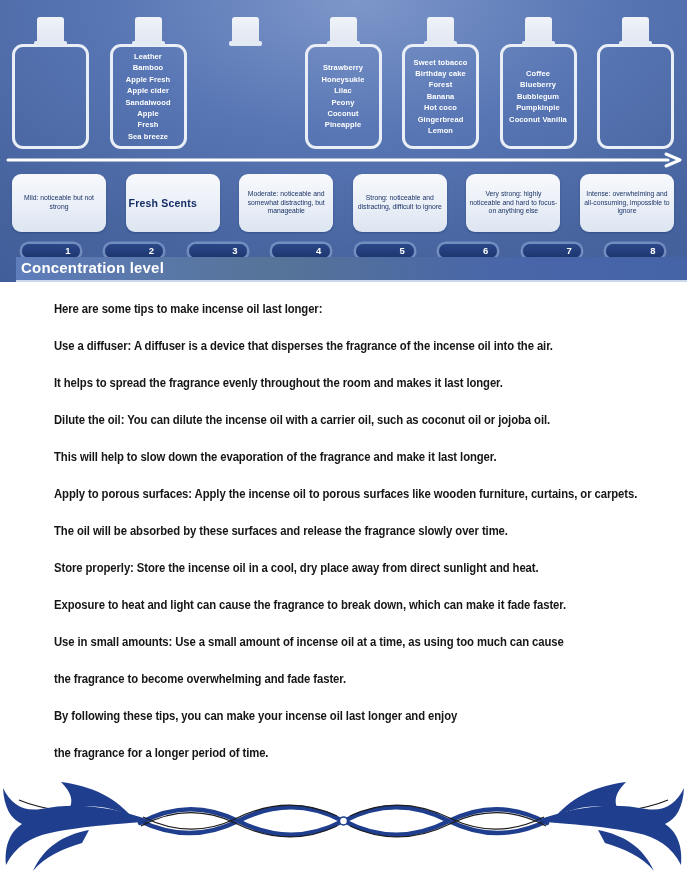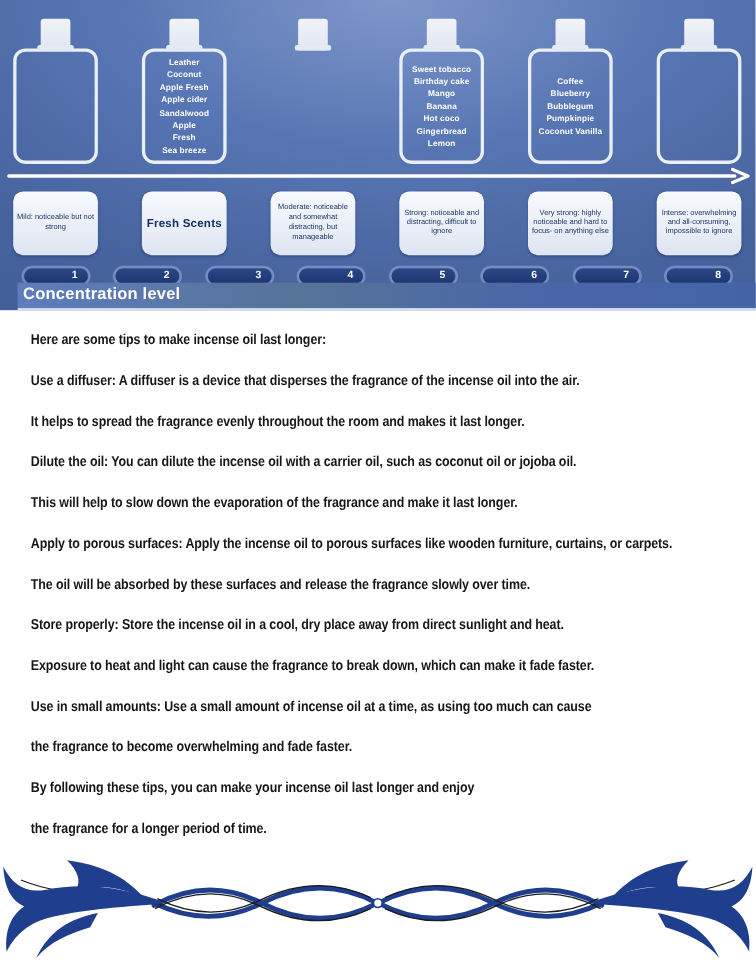--- a/index.html
+++ b/index.html
@@ -32,24 +32,24 @@
     border:3px solid #e9eef7;border-radius:11px;
     display:flex;align-items:center;justify-content:center;
   }
   .scent-list{
     text-align:center;color:#ffffff;font-weight:bold;
     font-size:7.5px;line-height:11.4px;letter-spacing:.1px;
   }
   .arrow-wrap{position:absolute;top:152px;left:6px;width:676px;height:16px;}
   .levels-row{top:174px;}
   .level-box{
-    width:77px;height:58px;box-sizing:border-box;padding:4px 3px;
+    width:94px;height:58px;box-sizing:border-box;padding:4px 3px;
     background:linear-gradient(180deg,#f7f9fc 0%,#eaeff7 55%,#dde5f1 100%);
     border-radius:9px;box-shadow:0 1px 2px rgba(15,35,85,.35);
-    display:flex;align-items:center;justify-content:center;text-align:center;
+    display:flex;align-items:center;text-align:center;
     color:#1d3468;font-size:6.8px;line-height:8.8px;
   }
   .level-box.big{font-size:10.5px;line-height:12px;font-weight:bold;color:#142d66;letter-spacing:.2px;}
   .pills-row{top:244px;}
   .pill-slot{width:77px;display:flex;justify-content:center;}
   .pill{
     width:58px;height:14px;box-sizing:border-box;padding-right:9px;
     background:linear-gradient(180deg,#2a4787,#1d3670);
     border-radius:8px;box-shadow:0 0 0 2.5px rgba(151,174,219,.55);
     color:#ffffff;font-size:9.5px;font-weight:bold;line-height:14px;text-align:right;
@@ -58,21 +58,21 @@
     position:absolute;left:0;bottom:0;width:687px;height:25px;box-sizing:border-box;
     background:linear-gradient(90deg,#5e7dbb 0%,#567398 38%,#4966a9 70%,#4463a7 100%);
     border-bottom:2px solid #ccd8ec;
     margin-left:16px;
   }
   .axis-label{
     display:block;color:#ffffff;font-weight:bold;font-size:15px;
     line-height:22px;padding-left:5px;letter-spacing:.2px;
   }
   
-  .tips{padding:20px 0 0 28px;color:#161616;}
+  .tips{padding:20px 0 0 28px;color:#161616;margin-left:26px;}
   .tips p{
     margin:0 0 22.5px;font-size:13px;font-weight:bold;line-height:14.5px;
     white-space:nowrap;transform:scaleX(.87);transform-origin:left center;
     letter-spacing:-.1px;
   }
   
   .ornament{position:absolute;left:0;top:772px;width:687px;height:107px;}
 </style>
 </head>
 <body>
@@ -83,40 +83,53 @@
         <div class="cap"></div>
         <div class="bottle-body">
           <div class="scent-list"></div>
         </div>
       </div>
       <div class="bottle">
         <div class="cap"></div>
         <div class="bottle-body">
           <div class="scent-list">
             <div class="scent">Leather</div>
-            <div class="scent">Coconut</div>
+            <div class="scent">Bamboo</div>
             <div class="scent">Apple Fresh</div>
             <div class="scent">Apple cider</div>
             <div class="scent">Sandalwood</div>
             <div class="scent">Apple</div>
             <div class="scent">Fresh</div>
             <div class="scent">Sea breeze</div>
           </div>
         </div>
       </div>
       <div class="bottle">
         <div class="cap"></div>
       </div>
       <div class="bottle">
         <div class="cap"></div>
         <div class="bottle-body">
           <div class="scent-list">
+            <div class="scent">Strawberry</div>
+            <div class="scent">Honeysukle</div>
+            <div class="scent">Lilac</div>
+            <div class="scent">Peony</div>
+            <div class="scent">Coconut</div>
+            <div class="scent">Pineapple</div>
+          </div>
+        </div>
+      </div>
+      <div class="bottle">
+        <div class="cap"></div>
+        <div class="bottle-body">
+          <div class="scent-list">
             <div class="scent">Sweet tobacco</div>
             <div class="scent">Birthday cake</div>
-            <div class="scent">Mango</div>
+            <div class="scent">Forest</div>
             <div class="scent">Banana</div>
             <div class="scent">Hot coco</div>
             <div class="scent">Gingerbread Lemon</div>
           </div>
         </div>
       </div>
       <div class="bottle">
         <div class="cap"></div>
         <div class="bottle-body">
           <div class="scent-list">

